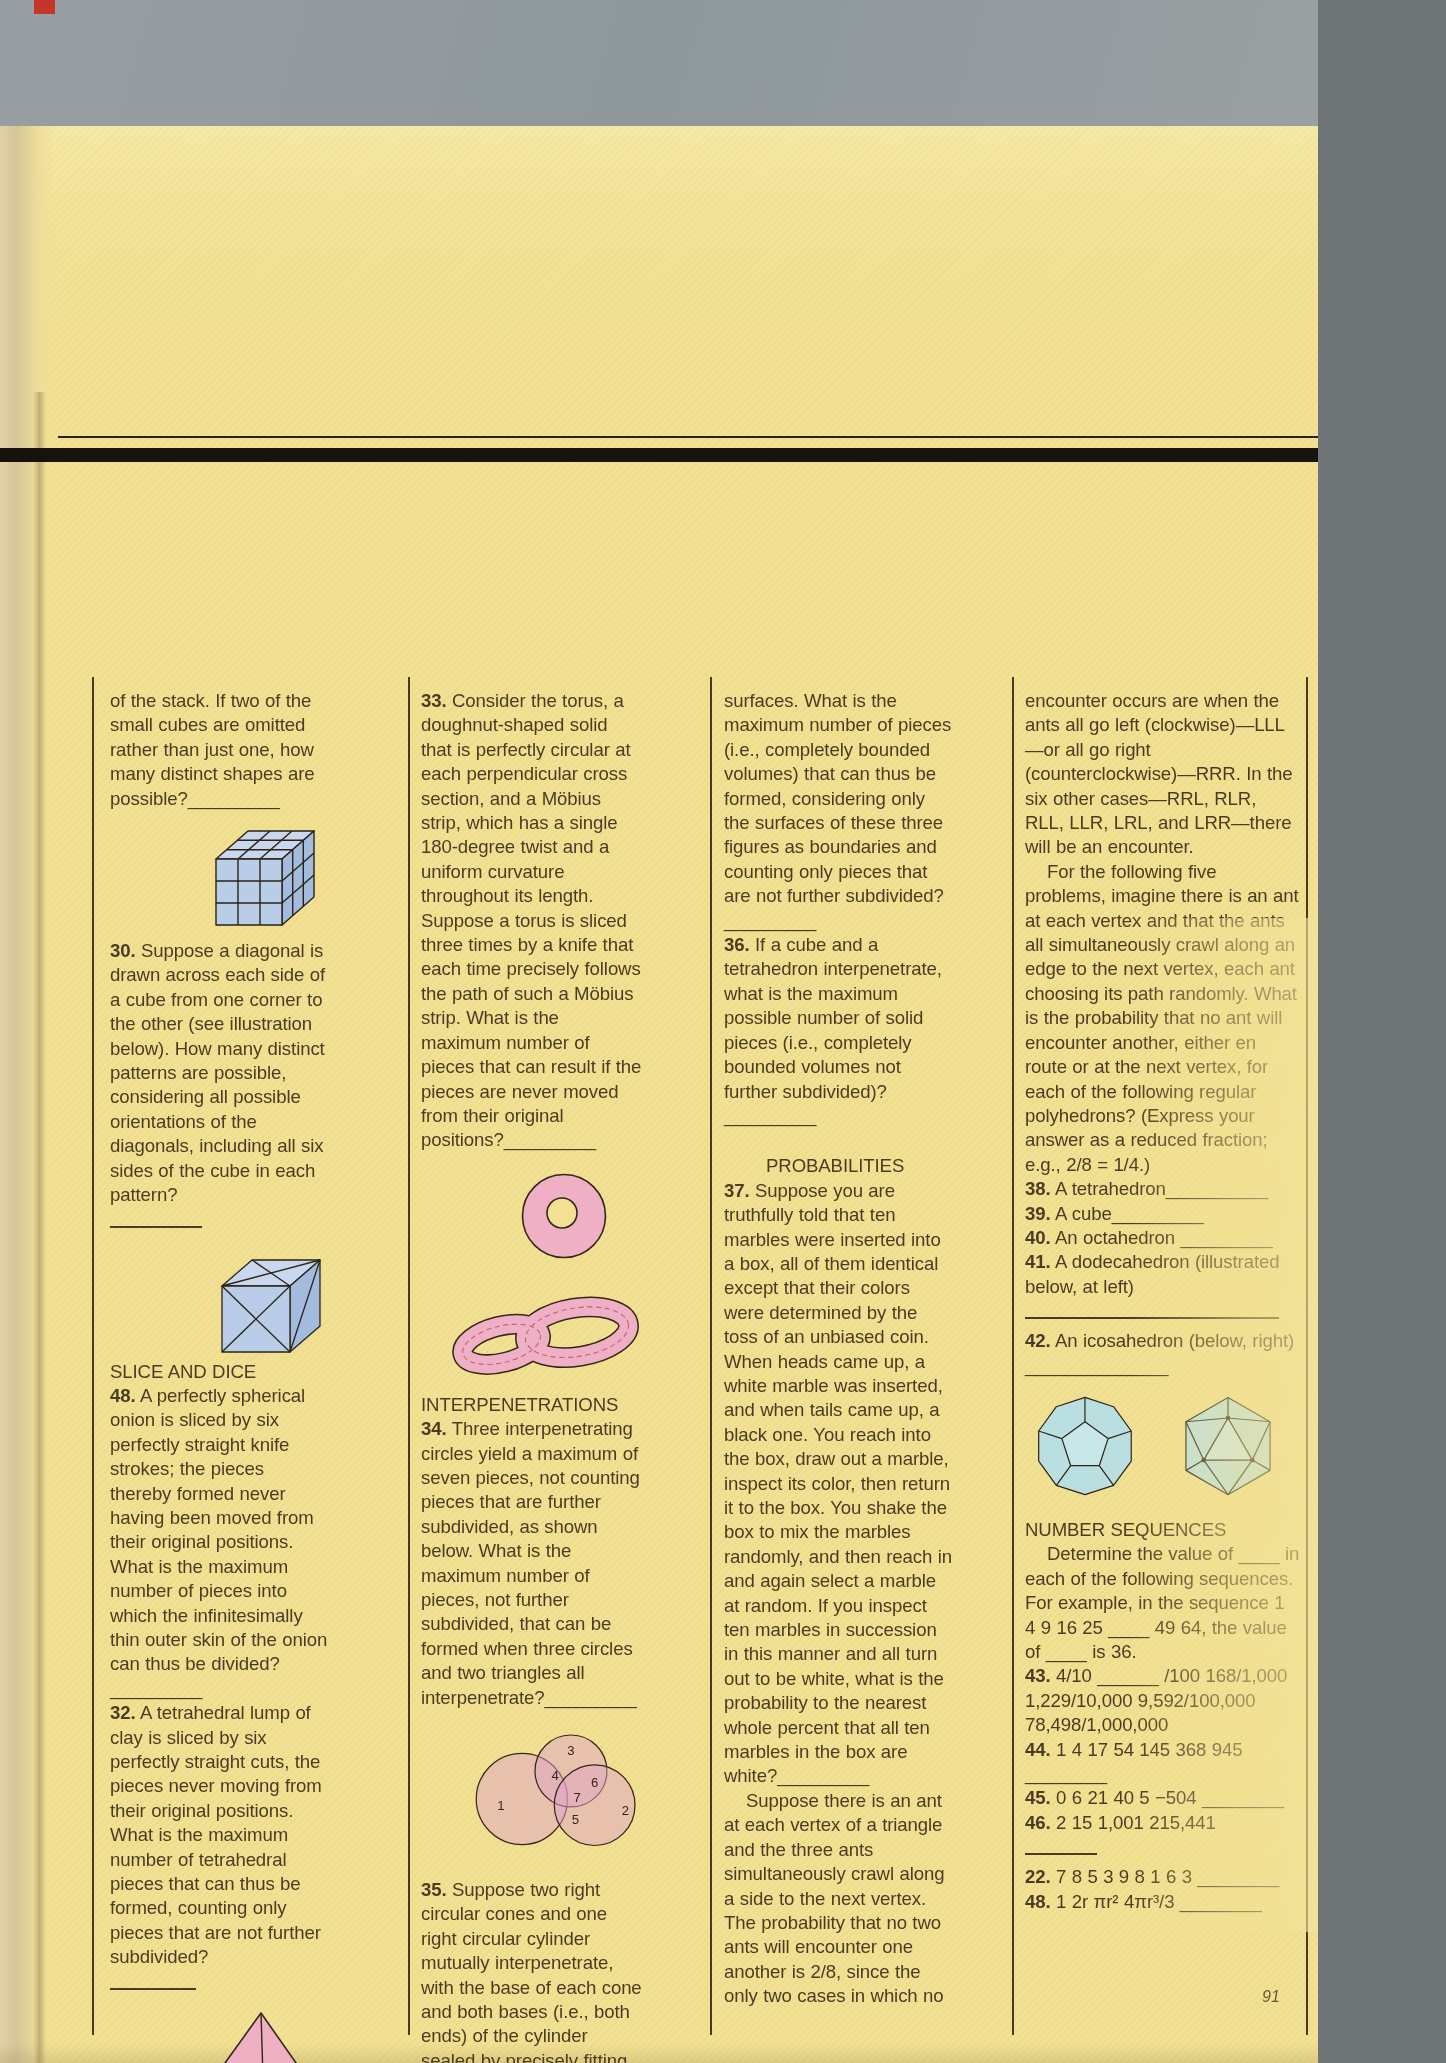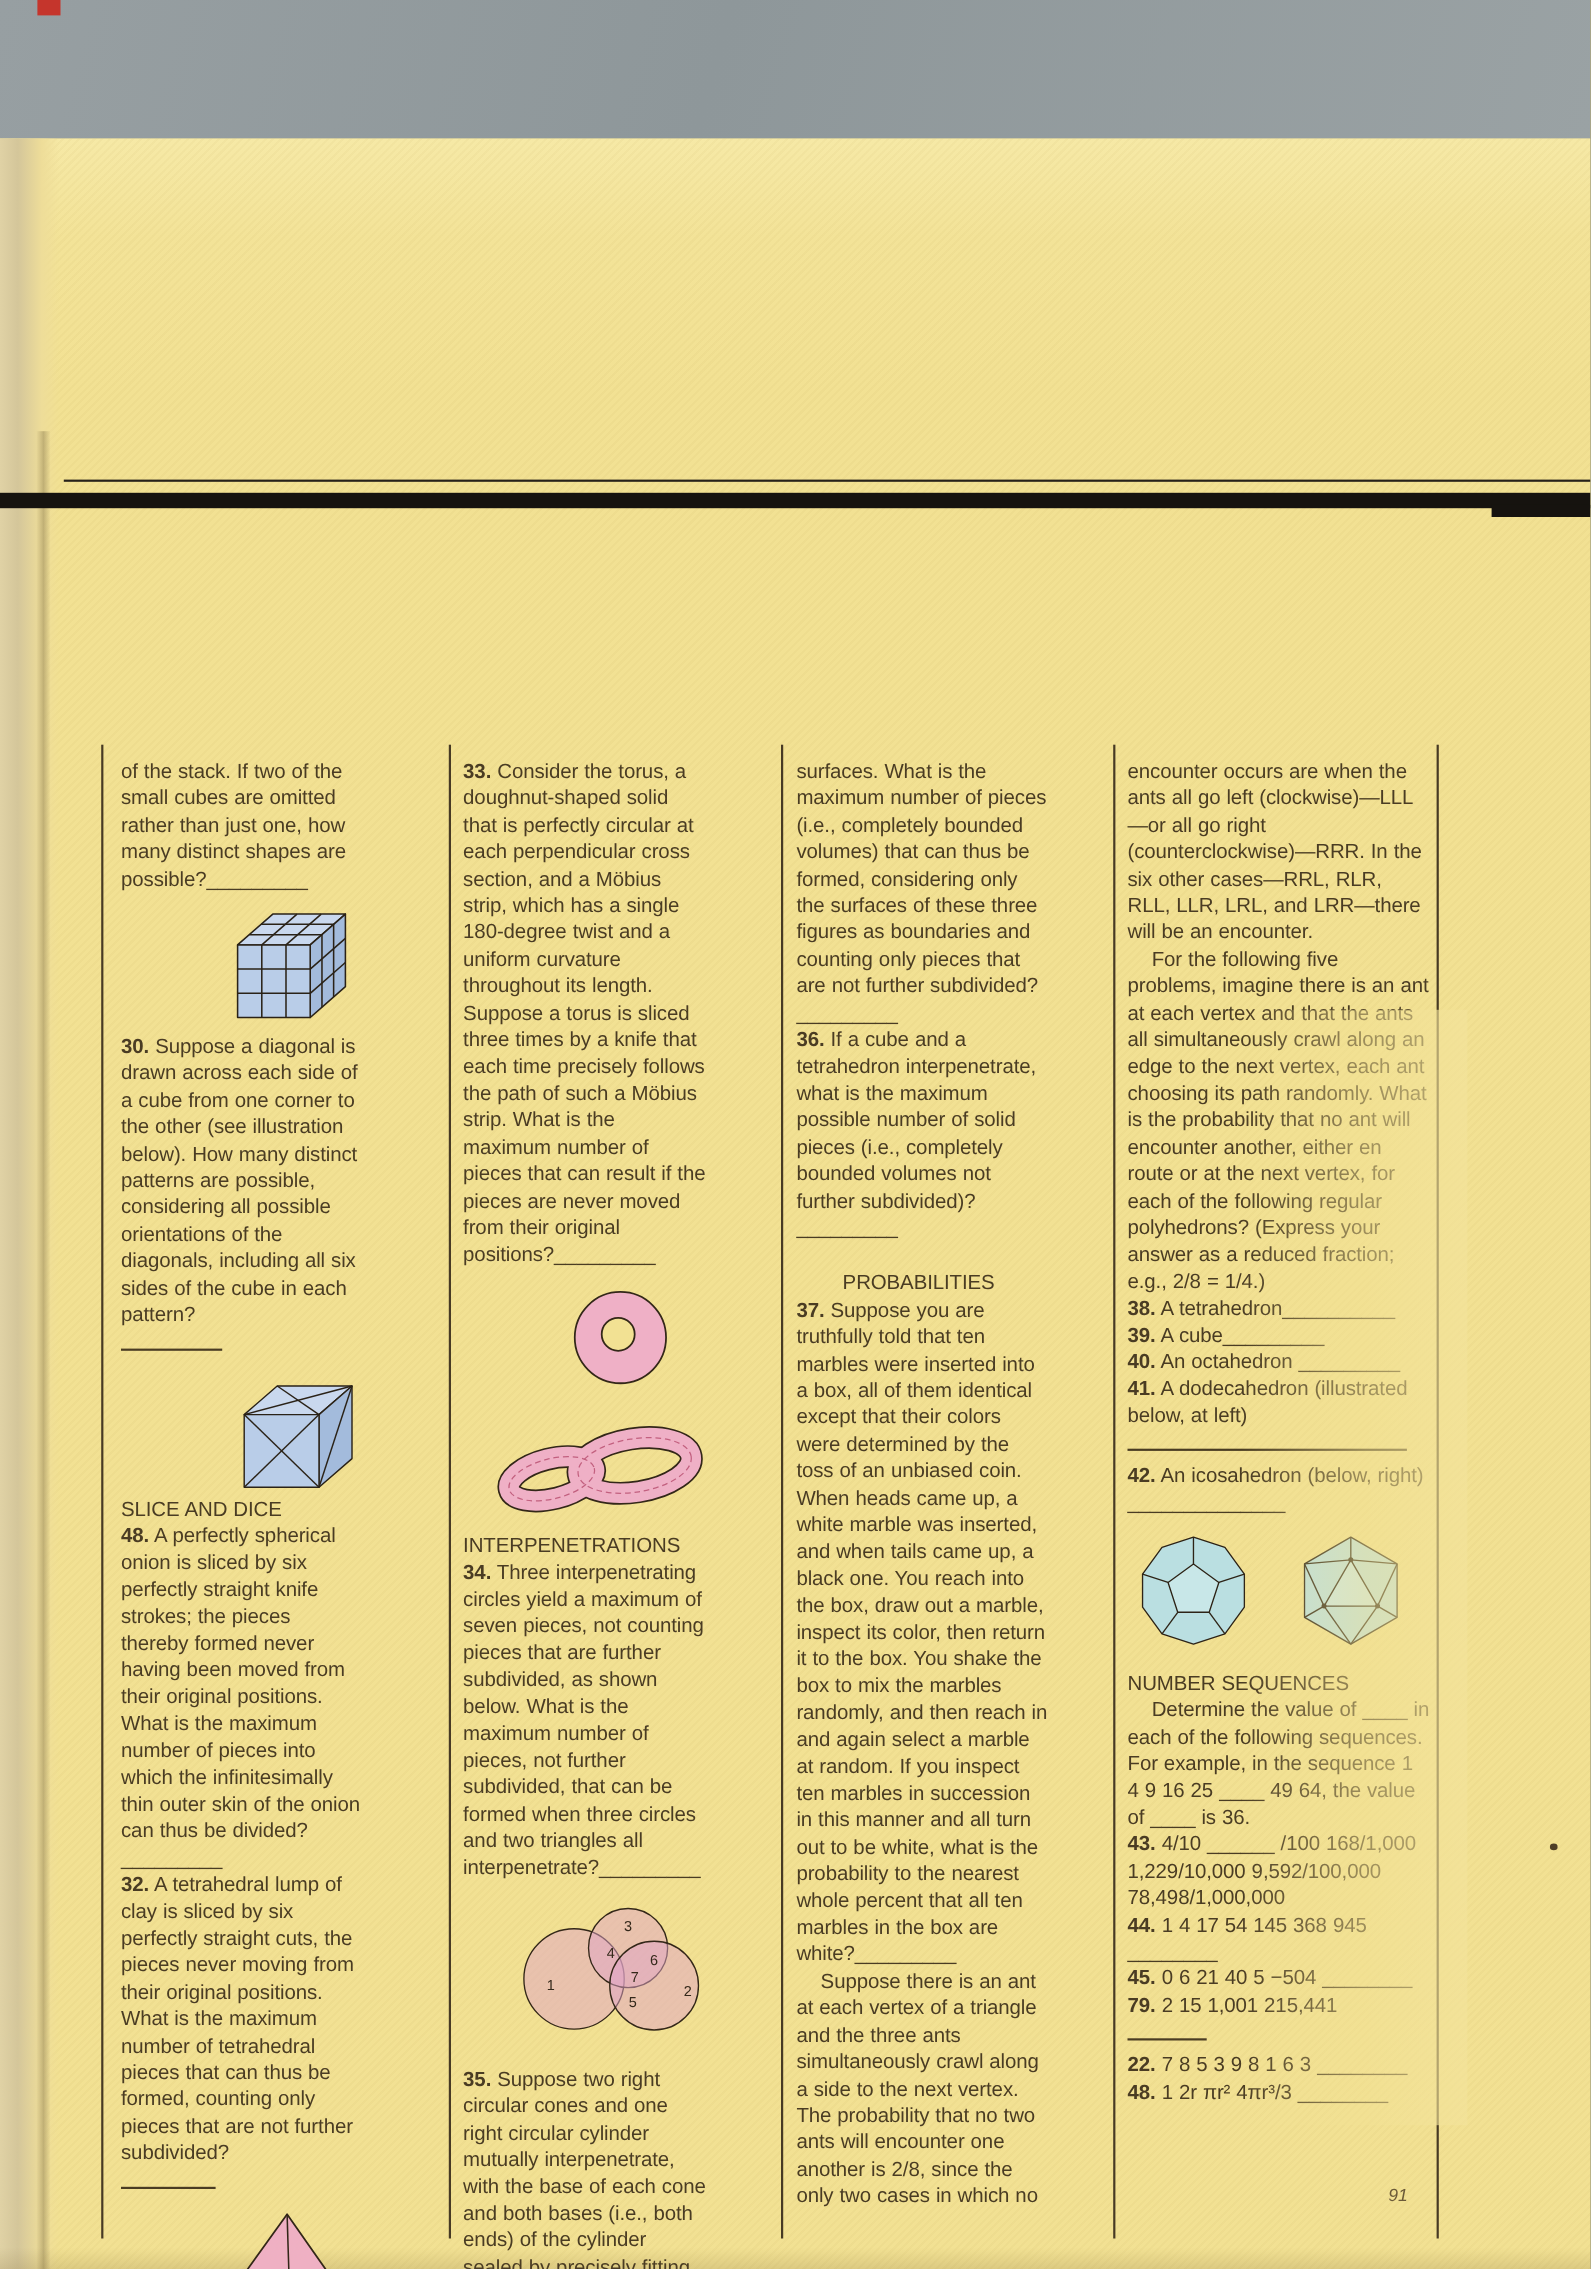--- a/index.html
+++ b/index.html
@@ -1,16 +1,16 @@
 <!DOCTYPE html>
 <html><head>
 <meta charset="utf-8">
 <style>
   html,body{margin:0;padding:0;background:#6e7476;}
-  #scan{position:relative;width:1446px;height:2063px;overflow:hidden;
+  #scan{position:relative;width:1318px;height:2063px;overflow:hidden;
         background:#f2e193;font-family:"Liberation Sans",sans-serif;}
   .graytop{position:absolute;left:0;top:0;width:1446px;height:126px;
         background:linear-gradient(105deg,#979fa2 0%,#8e979a 45%,#9aa2a4 100%);}
   .redmark{position:absolute;left:34px;top:0;width:21px;height:14px;background:#c5352c;}
   .page{position:absolute;left:0;top:126px;width:1446px;height:1937px;
         background:linear-gradient(180deg,#f6e9a6 0%,#f3e398 90px,#f2e193 230px);}
   .page:after{content:"";position:absolute;inset:0;pointer-events:none;
         background:repeating-linear-gradient(135deg,rgba(167,138,58,.05) 0 2px,rgba(0,0,0,0) 2px 5px);}
   .leftedge{position:absolute;left:0;top:126px;width:54px;height:1937px;
         background:linear-gradient(90deg,#e0d2a5 0%,#d4c69a 30%,#eedd99 70%,rgba(242,225,147,0) 100%);}
@@ -196,21 +196,21 @@
               <circle cx="241" cy="73" r="1.8" fill="#2d2316"></circle>
               <circle cx="189" cy="73" r="1.8" fill="#2d2316"></circle>
   </g>
           </svg>
         </div>
         <div class="heading">NUMBER SEQUENCES</div>
         <div class="para indent"><span>Determine the value of ____ in each of the following sequences. For example, in the sequence 1 4 9 16 25 ____ 49 64, the value of ____ is 36.</span></div>
         <div class="para"><span class="qnum">43.</span> <span>4/10 ______ /100 168/1,000 1,229/10,000 9,592/100,000 78,498/1,000,000</span></div>
         <div class="para"><span class="qnum">44.</span> <span>1 4 17 54 145 368 945 ________</span></div>
         <div class="para"><span class="qnum">45.</span> <span>0 6 21 40 5 −504 ________</span></div>
-        <div class="para"><span class="qnum">79.</span> <span>2 15 1,001 215,441</span></div>
+        <div class="para"><span class="qnum">46.</span> <span>2 15 1,001 215,441</span></div>
         <div class="blankline" style="width: 72px;"></div>
         <div class="para"><span class="qnum">22.</span> <span>7 8 5 3 9 8 1 6 3 ________</span></div>
         <div class="para"><span class="qnum">48.</span> <span>1 2r πr² 4πr³/3 ________</span></div>
       </div>
     </div>
 
   <div class="fade"></div>
   <div class="speck"></div>
   <div class="botshadow"></div>
   <div class="pagenum">91</div>

